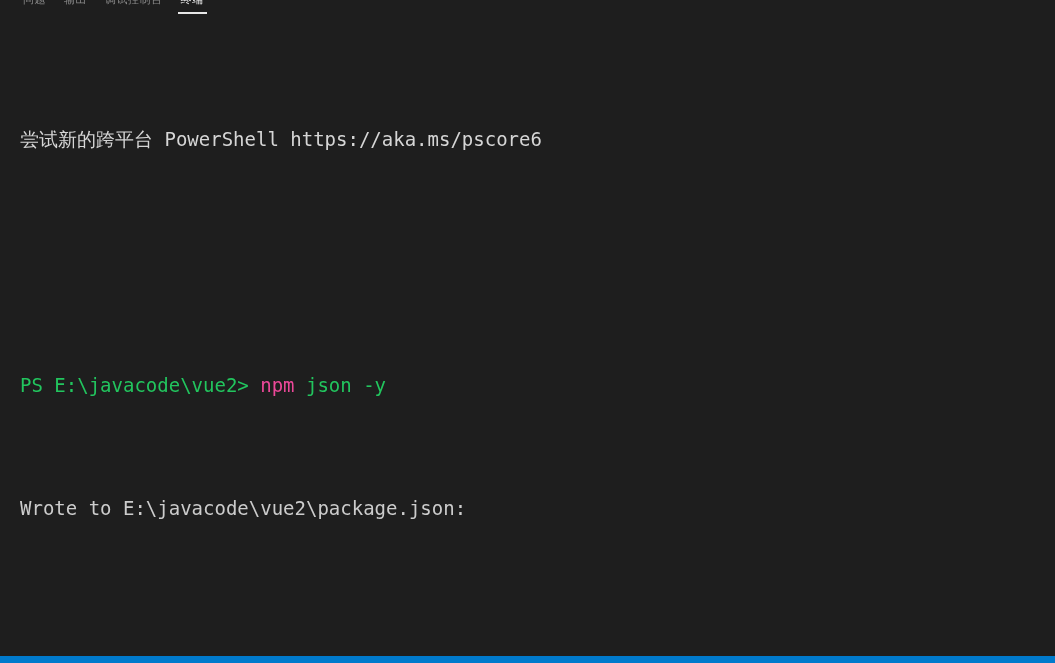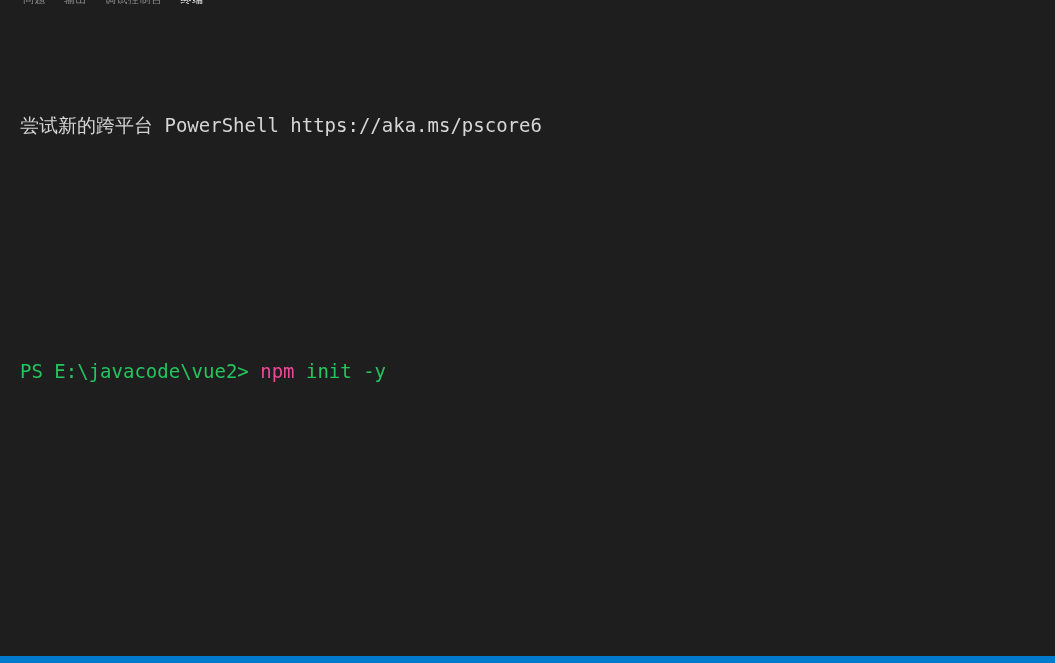--- a/index.html
+++ b/index.html
@@ -56,21 +56,21 @@
     left: 6px;
     right: 6px;
     bottom: 0px;
     height: 2px;
     background: #e7e7e7;
   }
 
   
   .terminal {
     position: absolute;
-    top: 4px;
+    top: 18px;
     left: 0;
     width: 1055px;
     height: 639px;
     background: #1e1e1e;
     padding: 14px 8px 0 20px;
     box-sizing: border-box;
     font-family: "DejaVu Sans Mono", "Liberation Mono", monospace;
     font-size: 19px;
     line-height: 30.7px;
     color: #cccccc;
@@ -108,22 +108,23 @@
     <div class="panel-tab">调试控制台</div>
     <div class="panel-tab active">终端</div>
   </div>
 
   <div class="terminal">
 
     <div class="line fg-banner">尝试新的跨平台 PowerShell https://aka.ms/pscore6</div>
 
     <div class="line blank">&nbsp;</div>
 
-    <div class="line"><span class="fg-default">PS E:\javacode\vue2&gt; </span><span class="fg-yellow">npm</span><span class="fg-default"> init -y</span></div>
+    <div class="line"><span class="fg-default">PS E:\javacode\vue2&gt; </span><span class="fg-yellow">npm</span><span class="fg-default"> json -y</span></div>
 
+    <div class="line">Wrote to E:\javacode\vue2\package.json:</div>
 
     <div class="line blank">&nbsp;</div>
 
     
     
     
     
     
     
     

